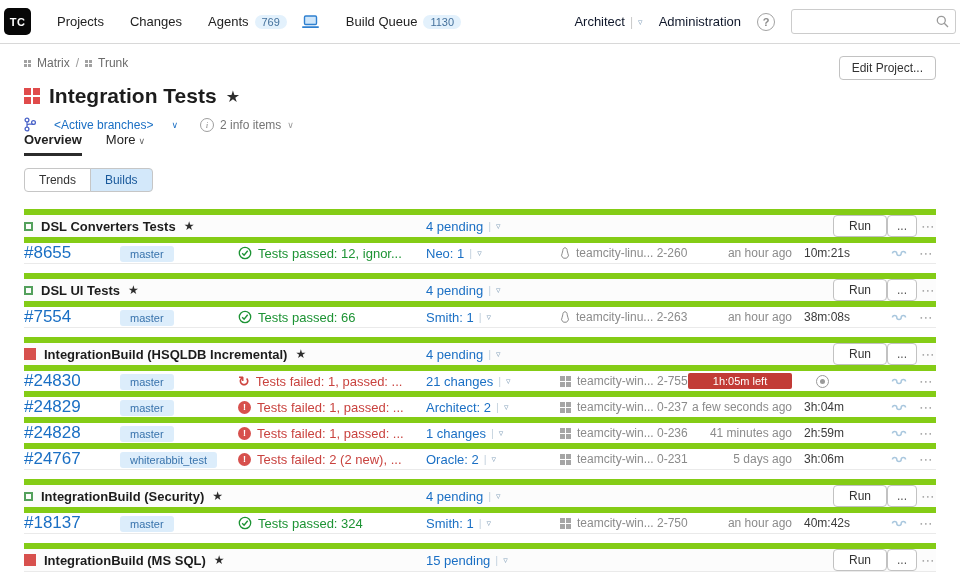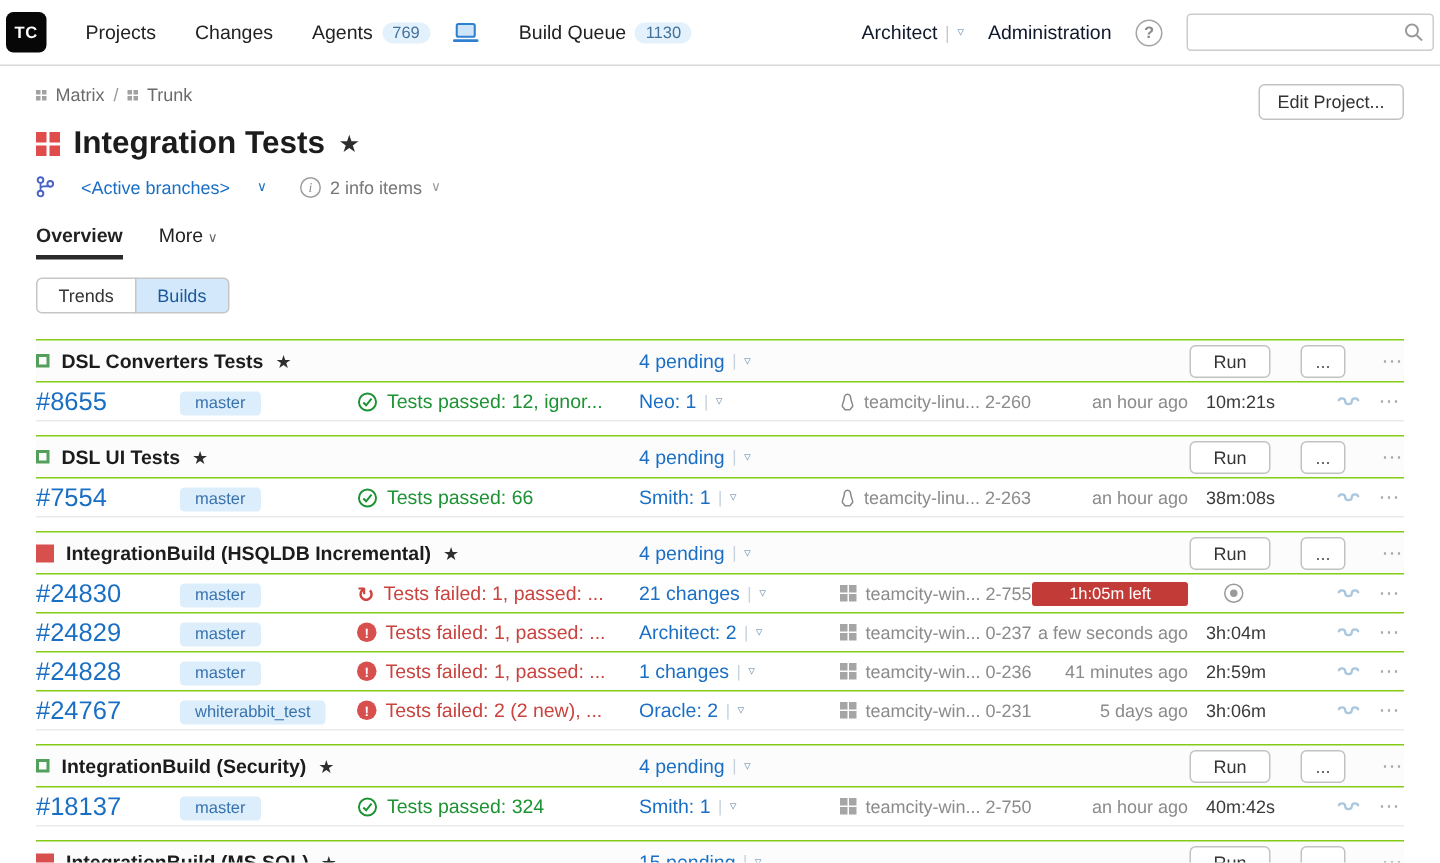--- a/index.html
+++ b/index.html
@@ -38,42 +38,42 @@
   .btn{border:1px solid #c2c2c2;background:#fff;border-radius:4px;font-size:12px;padding:4px 12px;color:#333}
   .title-row{display:flex;align-items:center;gap:9px;margin-top:4px}
   .red-grid{display:inline-grid;grid-template-columns:7px 7px;gap:2px}
   .red-grid i{width:7px;height:7px;background:#e04b4b}
   h1{font-size:21px;font-weight:bold;color:#1c1c1c}
   .title-star{color:#2e2e2e;font-size:16px;cursor:pointer}
   .branch-row{display:flex;align-items:center;gap:8px;margin-top:9px;font-size:12px}
   .branch-link{display:flex;align-items:center;gap:18px}
   .info-wrap{display:flex;align-items:center;gap:6px;color:#757575;margin-left:14px}
   .info-ic{width:14px;height:14px;border:1px solid #9e9e9e;border-radius:50%;color:#8a8a8a;font-size:9px;font-style:italic;font-family:"Liberation Serif",serif;display:inline-flex;align-items:center;justify-content:center}
-  .tabs{display:flex;align-items:baseline;gap:24px;margin-top:17px}
+  .tabs{display:flex;align-items:baseline;gap:24px;}
   .tab{font-size:13px;color:#222;padding-bottom:6px;cursor:pointer}
   .tab.active{font-weight:bold;border-bottom:3px solid #2b2b2b}
   .tab .chev{margin-left:3px}
   .toggle{display:inline-flex;margin-top:12px}
   .seg{border:1px solid #c6c6c6;background:#fff;font-size:12px;padding:4px 14px;color:#333}
   .seg:first-child{border-radius:4px 0 0 4px}
   .seg.active{background:#d3e8fa;color:#19599b;border-radius:0 4px 4px 0;margin-left:-1px}
 
   
   .sections{margin-top:17px}
   .section{margin-bottom:9px;border-bottom:1px solid #eaeaea}
-  .srow{display:grid;grid-template-columns:96px 118px 188px 134px 128px 104px 64px 1fr;align-items:center;border-top:1px solid #84cc16}
+  .srow{display:grid;grid-template-columns:96px 118px 188px 134px 128px 104px 64px 1fr;align-items:center;border-top:6px solid #84cc16}
   .section-header{height:28px;background:#fcfcfc}
   .name-cell{grid-column:1/4;display:flex;align-items:center;gap:8px}
   .cfg-ok{width:9px;height:9px;border:2px solid #53a05c;flex:none}
   .cfg-fail{width:12px;height:12px;background:#d7504d;flex:none}
   .cfg-name{color:#1c1c1c;font-weight:bold;font-size:13px}
   .star{color:#2e2e2e;font-size:12px;cursor:pointer}
   .pending-cell{grid-column:4;display:flex;align-items:center}
   .sep{color:#c4d2de;margin:0 5px;font-size:11px}
-  .actions{grid-column:5/9;display:flex;justify-content:flex-end;align-items:center;gap:20px}
+  .actions{grid-column:5/9;display:flex;justify-content:flex-end;align-items:center;gap:0}
   .btn-run{padding:3px 15px}
   .btn-dots{padding:3px 9px;color:#555}
   .more-dots{color:#ababab;font-size:14px;letter-spacing:1px;cursor:pointer;margin-left:4px}
 
   .build-row{height:26px}
   .num-cell a{font-size:17px}
   .branch-badge{background:#dcedfb;color:#3873ac;font-size:11px;padding:2px 10px;border-radius:3px;cursor:pointer;white-space:nowrap}
   .status-cell{display:flex;align-items:center;gap:6px;white-space:nowrap;overflow:hidden;padding-right:10px}
   .status-cell.ok,.status-cell.ok .status-text{color:#1d9334}
   .status-cell.bad,.status-cell.bad .status-text{color:#c9433f}

